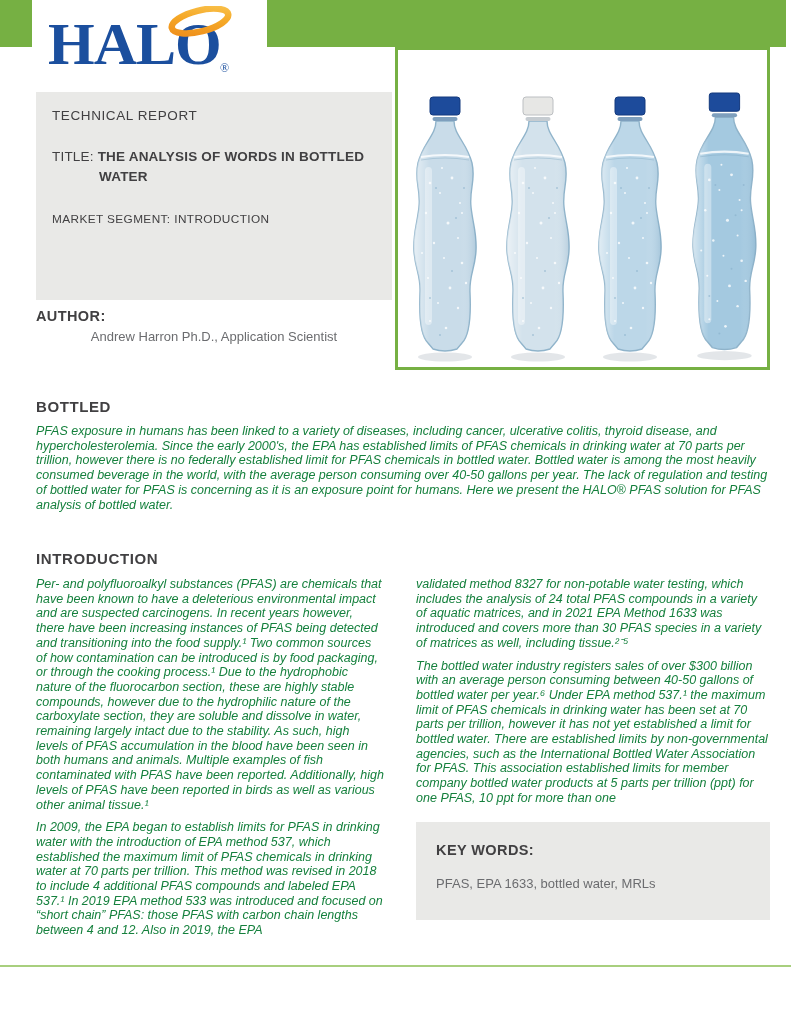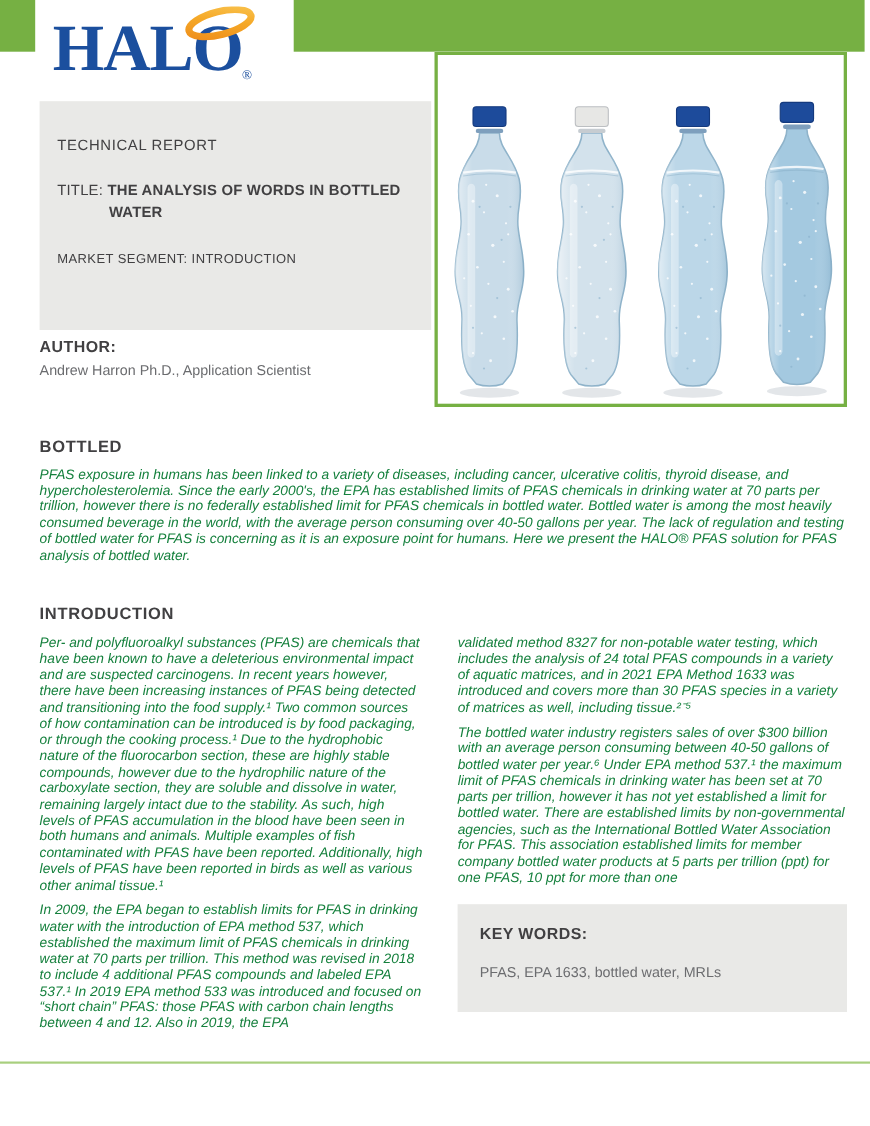--- a/index.html
+++ b/index.html
@@ -11,33 +11,33 @@
   }
 
   
   .green-bar { position:absolute; left:0; top:0; width:786px; height:47px; background:#76b043; }
   .logo-box  { position:absolute; left:32px; top:0; width:235px; height:80px; background:#ffffff; }
   .logo-box svg { position:absolute; left:16px; top:6px; }
 
   
   .gray-panel {
     position:absolute; left:36px; top:92px; width:356px; height:208px;
-    background:#e9e9e7; padding:32px 16px 0 16px;
+    background:#e9e9e7; padding:16px 16px 0 16px;
   }
   .report-type { font-size:13.5px; letter-spacing:.6px; color:#414042; }
   .title-line  { margin-top:24px; font-size:13.5px; color:#414042;
                  padding-left:47px; text-indent:-47px; line-height:1.45; letter-spacing:.2px; }
   .title-line .t-prefix { font-weight:400; }
   .title-line .t-main   { font-weight:700; }
   .market-seg  { margin-top:26px; font-size:11.8px; letter-spacing:.4px; color:#414042; }
 
   
   .author-block { position:absolute; left:36px; top:308px; width:356px; }
   .author-heading { font-size:14.5px; font-weight:700; color:#414042; letter-spacing:.4px; }
-  .author-name    { margin-top:5px; font-size:13px; color:#6b6c6f; }
+  .author-name    { margin-top:5px; font-size:13px; color:#6b6c6f;text-align:center; }
 
   
   .photo-frame {
     position:absolute; left:395px; top:47px; width:375px; height:323px;
     border:3px solid #76b043; background:#ffffff;
     display:flex; align-items:flex-end; justify-content:center;
   }
 
   
   .abstract-block { position:absolute; left:36px; top:398px; width:734px; }

